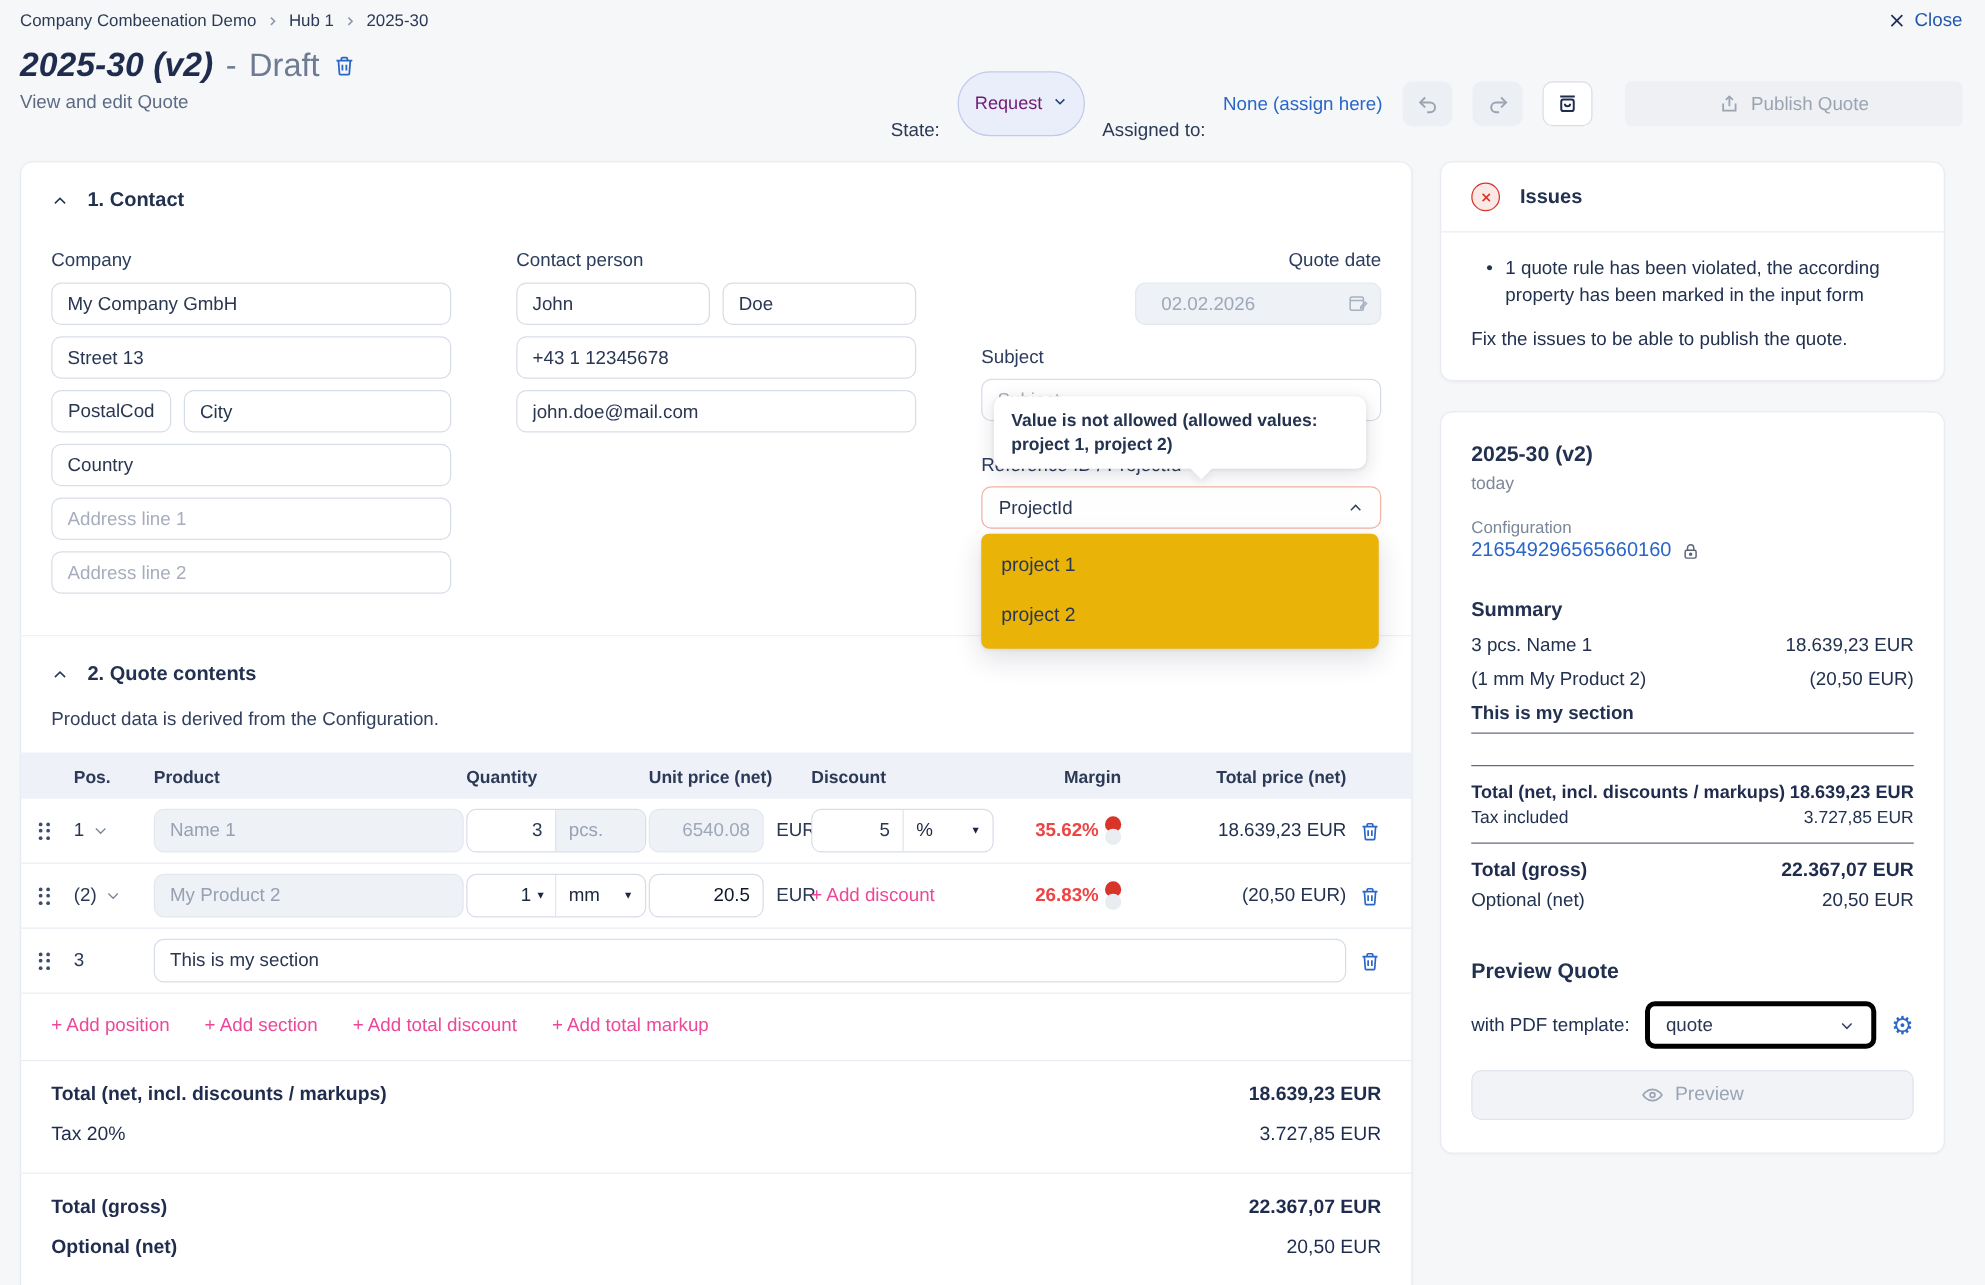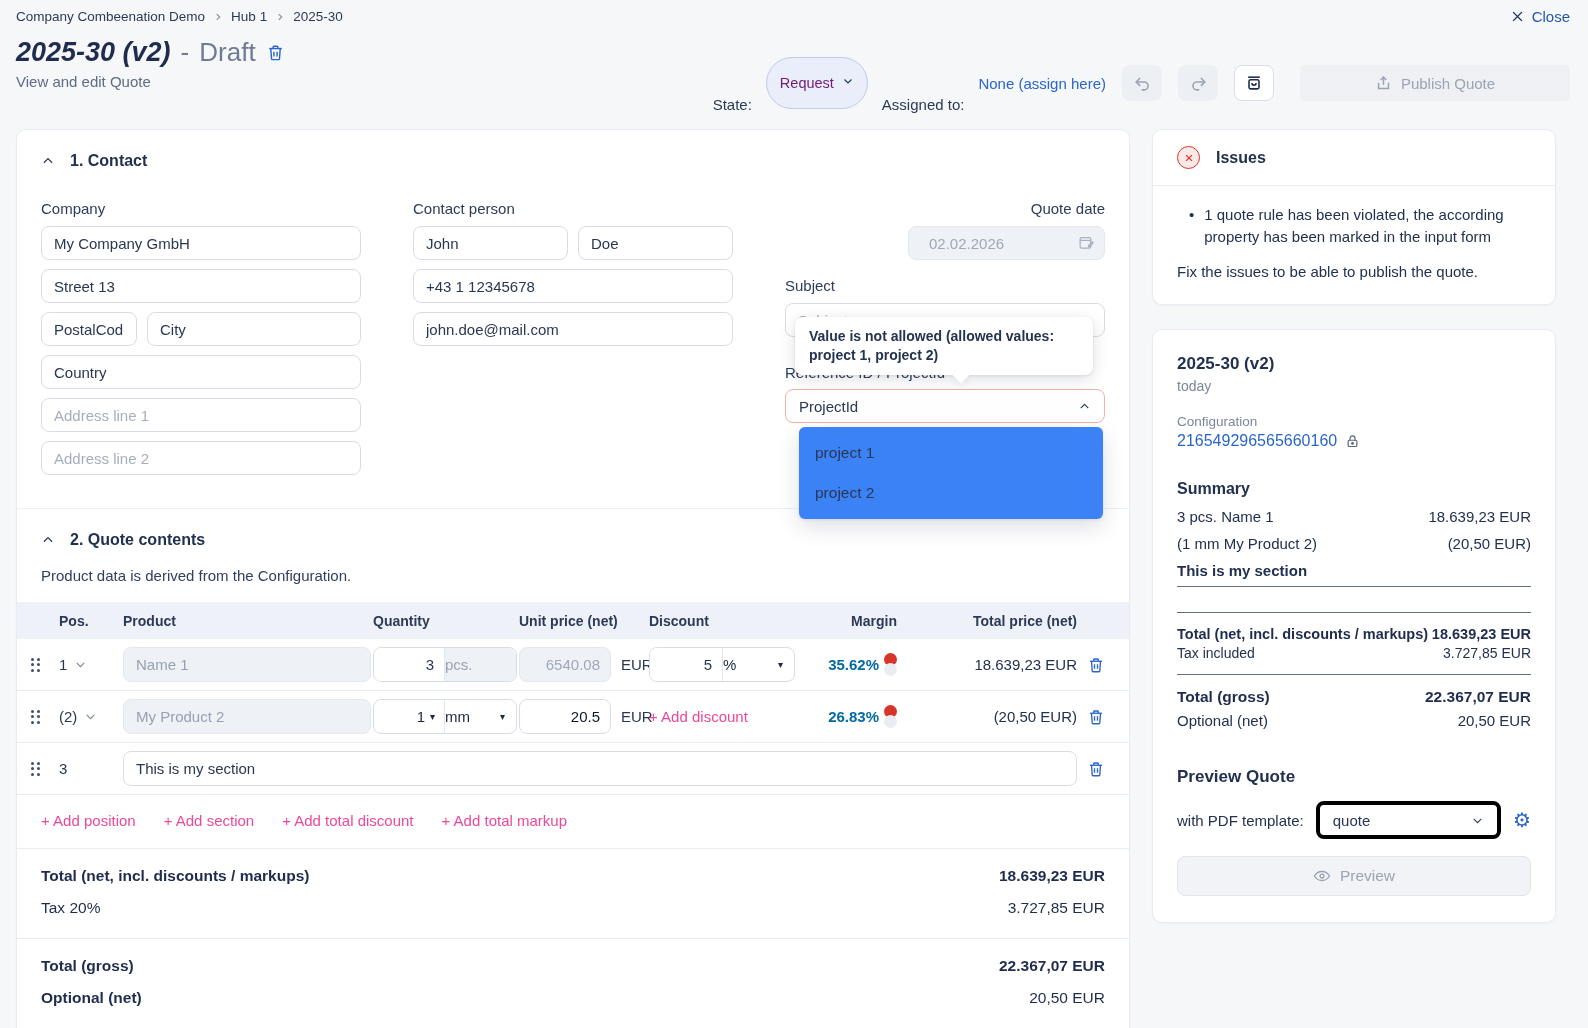--- a/index.html
+++ b/index.html
@@ -51,52 +51,52 @@
   .frow .small { width:96px; }
   .frow .grow { flex:1; }
   input.f.disabled { background:#eef1f6; border-color:#e3e8f0; color:#9fa8b8; }
   .datewrap { position:relative; width:197px; margin-left:auto; }
   .datewrap input { padding-left:20px; margin-bottom:0; }
   .datewrap .cal { position:absolute; right:10px; top:8px; color:#a7b0bf; }
   .subject-input { background:#eef1f6; border-color:#e3e8f0; }
   .ref-label { font-size:15px; color:#2c3c5c; margin:18px 0 8px; }
   .select-wrap { position:relative; }
   .ref-select { height:34px; border:1.5px solid #f2b3a4; border-radius:8px; background:#fffefe; display:flex; align-items:center; justify-content:space-between; padding:0 13px; font-size:15px; color:#2a3752; cursor:pointer; }
-  .ref-menu { position:absolute; top:calc(100% + 4px); left:0; right:2px; background:#3b82f6; border-radius:6px; box-shadow:0 8px 22px rgba(20,30,60,.14), 0 1px 3px rgba(20,30,60,.08); z-index:60; padding:6px 0;margin-left:14px; }
+  .ref-menu { position:absolute; top:calc(100% + 4px); left:0; right:2px; background:#eab308; border-radius:6px; box-shadow:0 8px 22px rgba(20,30,60,.14), 0 1px 3px rgba(20,30,60,.08); z-index:60; padding:6px 0; }
   .ref-item { padding:11px 16px; font-size:15.5px; color:#2a3752; cursor:pointer; }
   .tooltip { position:absolute; top:131px; left:10px; width:298px; background:#fff; border-radius:8px; box-shadow:0 4px 16px rgba(20,30,60,.14), 0 1px 3px rgba(20,30,60,.08); padding:10px 14px; font-size:14px; font-weight:bold; color:#24334f; line-height:1.35; z-index:70; }
   .tooltip::after { content:""; position:absolute; bottom:-6px; left:160px; width:12px; height:12px; background:#fff; transform:rotate(45deg); box-shadow:3px 3px 6px rgba(20,30,60,.06); }
 
   
   .sec2 { border-top:1px solid #edf0f5; }
   .note { font-size:15px; color:#32405e; padding:6px 24px 18px; }
   .qrow { display:grid; grid-template-columns:26px 62px 248px 144px 128px 146px 100px 1fr 34px; column-gap:2px; align-items:center; padding:0 16px 0 14px; }
   .thead { background:#eef1f7; height:37px; font-size:14px; font-weight:bold; color:#2c3a57; }
   .thead .right { text-align:right; }
   .trow { border-bottom:1px solid #e9edf3; padding-top:8px; padding-bottom:8px; }
   .handle { display:grid; grid-template-columns:3px 3px; grid-auto-rows:3px; gap:2.5px; width:9px; cursor:grab; }
   .handle i { background:#3c4c6b; border-radius:50%; }
   .pos { display:flex; align-items:center; gap:7px; font-size:15px; color:#2a3752; }
   .pos .chev-sm { color:#7a8699; }
   .p-input { width:100%; height:35px; background:#eef1f6; border:1px solid #e3e8f0; border-radius:8px; color:#97a1b2; font-size:15px; padding:0 12px; font-family:"Liberation Sans",sans-serif; }
   .group { display:flex; height:35px; border:1px solid #d7dde8; border-radius:8px; overflow:hidden; background:#fff; }
   .g-num { flex:1; border:none; outline:none; text-align:right; padding:0 10px; font-size:15px; color:#2a3752; font-family:"Liberation Sans",sans-serif; min-width:0; }
-  .g-suf { width:72px; display:flex; align-items:center; padding-left:0; border-left:1px solid #e0e5ee; font-size:15px; }
+  .g-suf { width:72px; display:flex; align-items:center; padding-left:10px; border-left:1px solid #e0e5ee; font-size:15px; }
   .g-suf.gray { background:#eef1f6; color:#98a2b3; }
   .g-suf.sel { justify-content:space-between; padding-right:11px; color:#1c2840; cursor:pointer; }
   .g-numsel { flex:1; display:flex; align-items:center; justify-content:flex-end; gap:5px; padding-right:9px; font-size:15px; color:#1c2840; cursor:pointer; }
   .caret { font-size:10px; color:#1c2840; line-height:1; }
   .pricecell { display:flex; align-items:center; gap:10px; }
   .pbox { width:92px; height:35px; border-radius:8px; text-align:right; padding:0 10px; font-size:15px; font-family:"Liberation Sans",sans-serif; }
   .pbox.dis { background:#eef1f6; border:1px solid #e3e8f0; color:#9fa8b8; }
   .pbox.ed { background:#fff; border:1px solid #d7dde8; color:#0f172a; }
   .cur { font-size:15px; color:#2a3752; }
   .disc-cell { display:flex; align-items:center; }
   .add-link { color:#ec4899; font-size:15px; cursor:pointer; white-space:nowrap; }
-  .margin-cell { display:flex; align-items:center; justify-content:flex-end; gap:5px; font-size:15px; font-weight:bold; color:#0369a1;text-align:center; }
+  .margin-cell { display:flex; align-items:center; justify-content:flex-end; gap:5px; font-size:15px; font-weight:bold; color:#ef4444;text-align:center; }
   .m-ind { display:flex; flex-direction:column; align-items:center; }
   .m-ind .dot { width:13px; height:13px; border-radius:50%; }
   .m-ind .red { background:#d8352a; }
   .m-ind .gry { background:#e9edf2; margin-top:-3px; }
   .total-cell { text-align:right; font-size:15px; color:#22314f; }
   .trash { color:#2a66c8; display:flex; justify-content:center; cursor:pointer; }
   .sec-input { grid-column:3 / 9; }
   .sec-input input { width:100%; height:35px; background:#fff; border:1px solid #d7dde8; border-radius:8px; font-size:15px; color:#2a3752; padding:0 12px; font-family:"Liberation Sans",sans-serif; }
   .actions { display:flex; gap:28px; padding:17px 24px 19px; }
   .totals { border-top:1px solid #e9edf3; padding:13px 24px 12px; }

